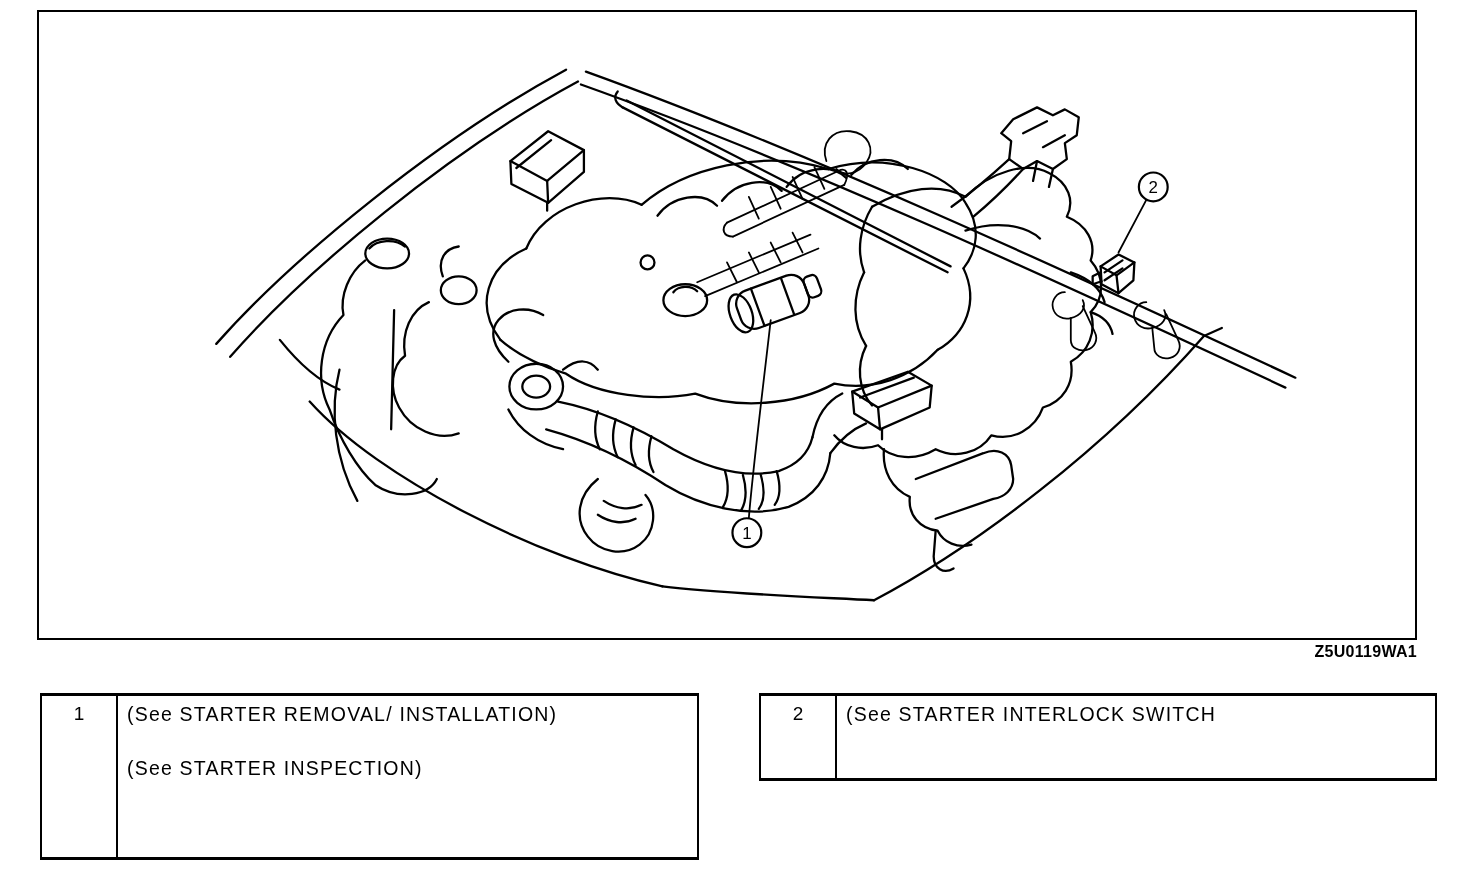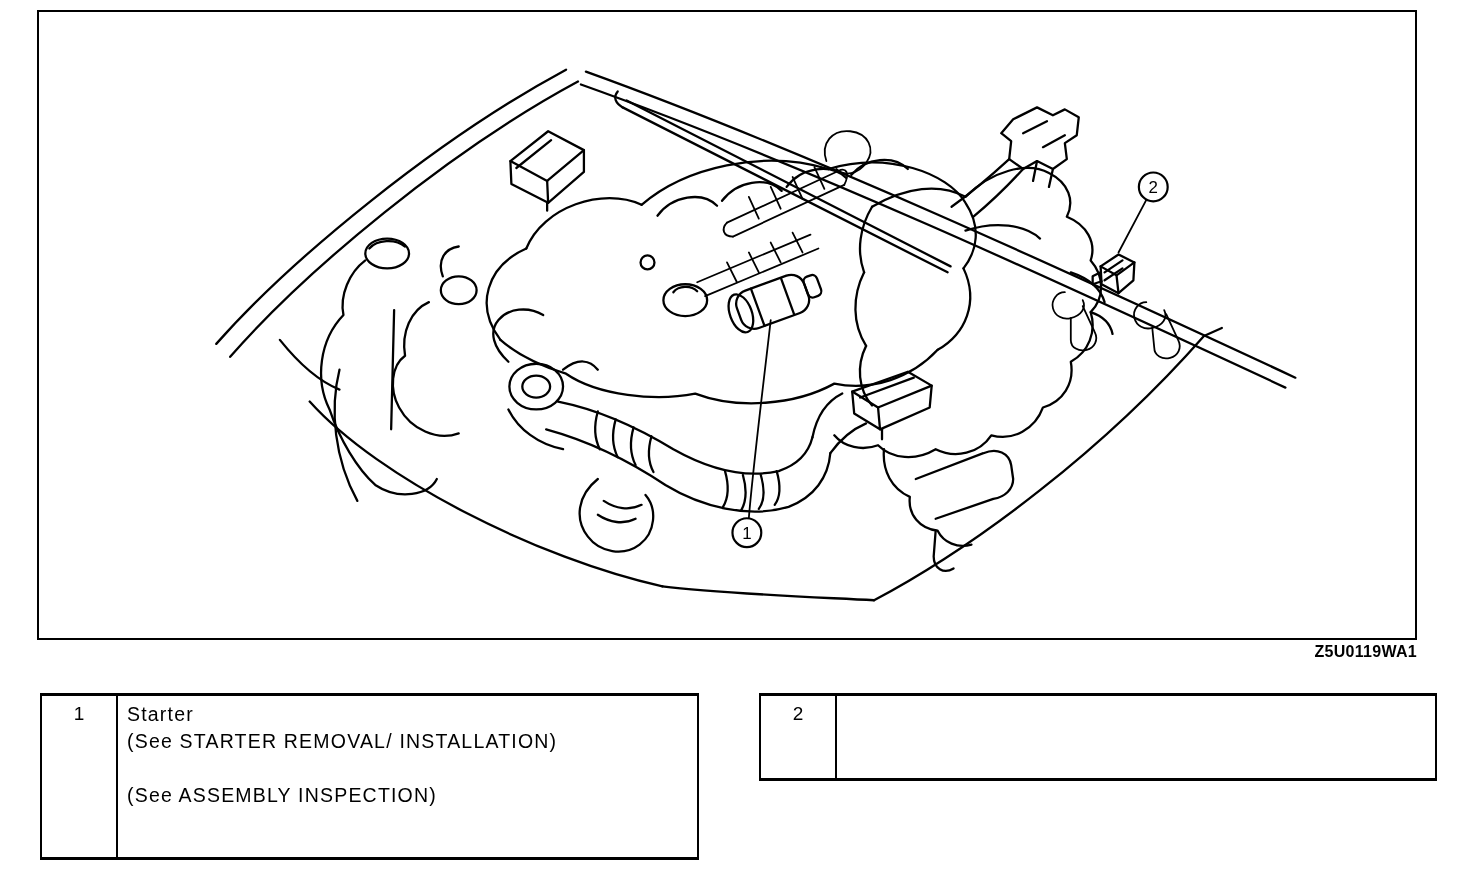--- a/index.html
+++ b/index.html
@@ -199,24 +199,24 @@
     </g>
 
   </svg>
 </div>
 
 <div class="figure-code">Z5U0119WA1</div>
 
 <div class="legend legend-1">
   <div class="num">1</div>
   <div class="desc">
-    <div class="line">Starter</div>
     <div class="line">(See STARTER REMOVAL/ INSTALLATION)</div>
     <div class="line"></div>
-    <div class="line">(See ASSEMBLY INSPECTION)</div>
+    <div class="line">(See STARTER INSPECTION)</div>
   </div>
 </div>
 
 <div class="legend legend-2">
   <div class="num">2</div>
   <div class="desc">
+    <div class="line">(See STARTER INTERLOCK SWITCH</div>
   </div>
 </div>
 
 </body></html>

